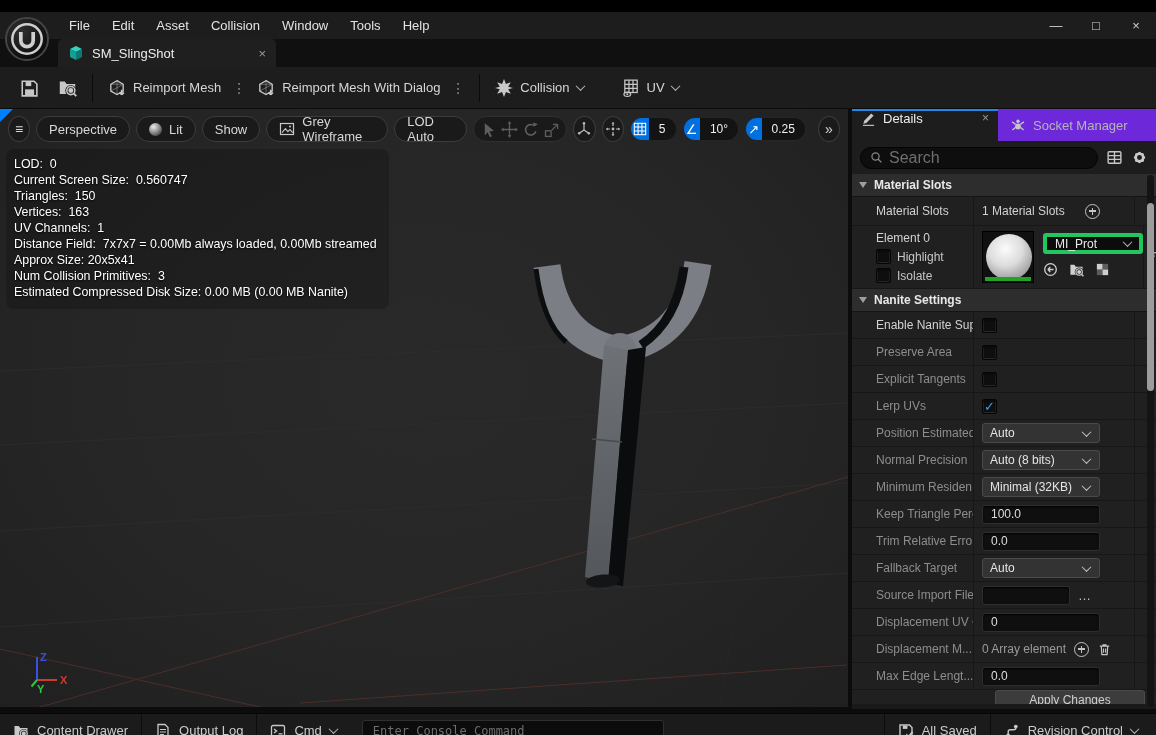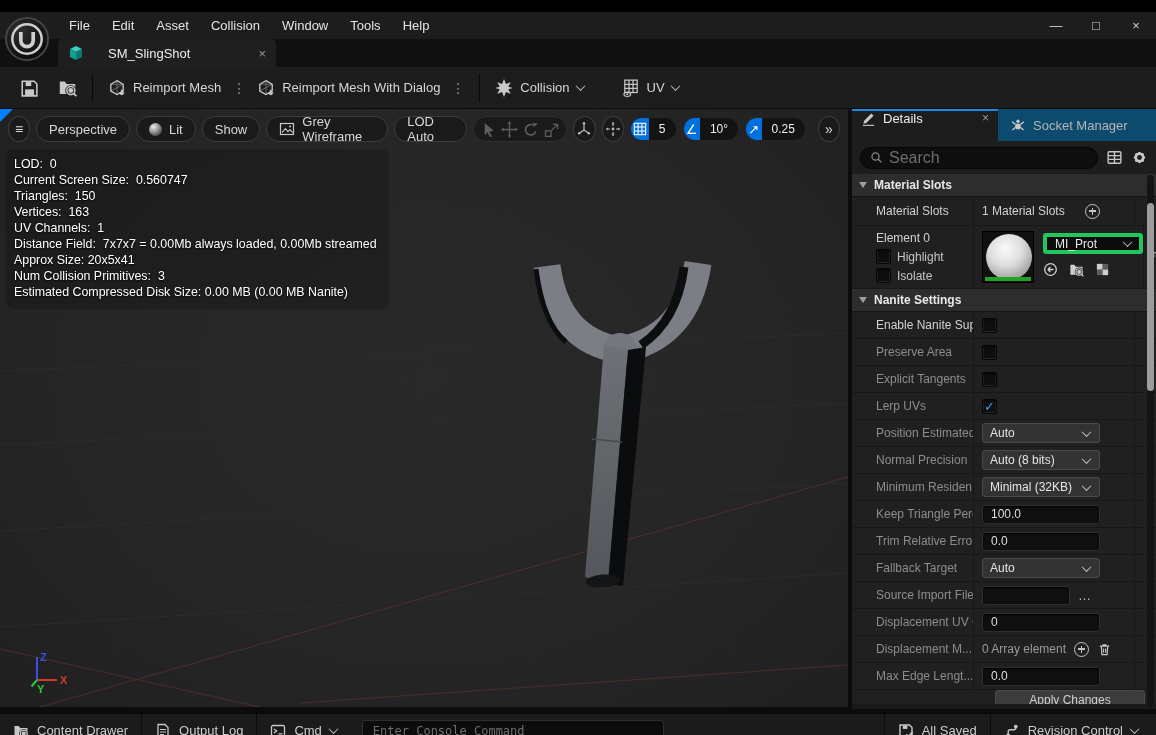--- a/index.html
+++ b/index.html
@@ -18,21 +18,21 @@
   .menu-item { padding:0 11px; line-height:27px; color:#e3e3e3; cursor:default; }
   .winctl { margin-left:auto; display:flex; }
   .winbtn { width:40px; height:27px; display:flex; align-items:center; justify-content:center; color:#cfcfcf; font-size:13px; }
   .ue-logo { position:absolute; top:5px; left:5px; width:44px; height:44px; border-radius:50%;
     background:radial-gradient(circle at 35% 30%, #2f2f2f, #0d0d0d 75%); border:2px solid #454545; z-index:10;
     display:flex; align-items:center; justify-content:center; }
 
   
   .tabrow { position:absolute; top:27px; left:0; right:0; height:28px; background:#101010; }
   .asset-tab { position:absolute; left:58px; top:0; width:218px; height:28px; background:#1f1f1f;
-    border-radius:5px 5px 0 0; display:flex; align-items:center; padding:0 10px; gap:24px; }
+    border-radius:5px 5px 0 0; display:flex; align-items:center; padding:0 10px; gap:8px; }
   .asset-tab .title { color:#ececec; }
   .tab-close { margin-left:auto; color:#9a9a9a; font-size:13px; }
 
   
   .toolbar { position:absolute; top:55px; left:0; right:0; height:42px; background:#1d1d1d;
     display:flex; align-items:center; padding-left:14px; border-bottom:1px solid #0c0c0c; }
   .tbtn { display:flex; align-items:center; gap:7px; color:#d6d6d6; padding:0 6px; height:30px; }
   .kebab { color:#8f8f8f; font-size:14px; padding:0 5px; }
   .vsep { width:1px; height:28px; background:#0a0a0a; margin:0 9px; flex:none; }
   .chev { width:7px; height:7px; border-right:1.6px solid #b9b9b9; border-bottom:1.6px solid #b9b9b9;
@@ -71,21 +71,21 @@
     text-shadow:0 1px 2px rgba(0,0,0,.9); }
 
   .vp-canvas { position:absolute; inset:0; }
 
   
   .details { position:absolute; left:852px; top:0; width:304px; height:600px; background:#1a1a1a; overflow:hidden; }
   .dtabs { height:32px; background:#121212; display:flex; }
   .dtab-active { width:146px; background:#1d1d1d; border-top:2px solid #1f87e4; display:flex; 
     gap:7px; padding:0 9px; color:#ececec; }
   .dtab-active .tab-close { font-size:12px; }
-  .dtab-idle { flex:1; display:flex; align-items:center; gap:7px; padding:0 12px; color:#b5b5b5; background:#0c4a6e; }
+  .dtab-idle { flex:1; display:flex; align-items:center; gap:7px; padding:0 12px; color:#b5b5b5; background:#6d28d9; }
   .searchrow { height:33px; background:#1d1d1d; display:flex; align-items:center; padding:0 8px; gap:8px; }
   .searchbox { flex:1; height:22px; background:#0e0e0e; border:1px solid #040404; border-radius:11px;
     display:flex; align-items:center; gap:6px; padding:0 9px; color:#6f6f6f; font-size:16px; }
   .searchrow .ico { width:17px; height:17px; }
 
   .sect { height:23px; background:#2d2d2d; border-bottom:1px solid #141414; display:flex; align-items:center;
     gap:7px; padding-left:7px; }
   .sect .tri { width:0; height:0; border-left:4.5px solid transparent; border-right:4.5px solid transparent;
     border-top:6px solid #9f9f9f; }
   .sect .stitle { font-size:12px; font-weight:bold; color:#e8e8e8; }

